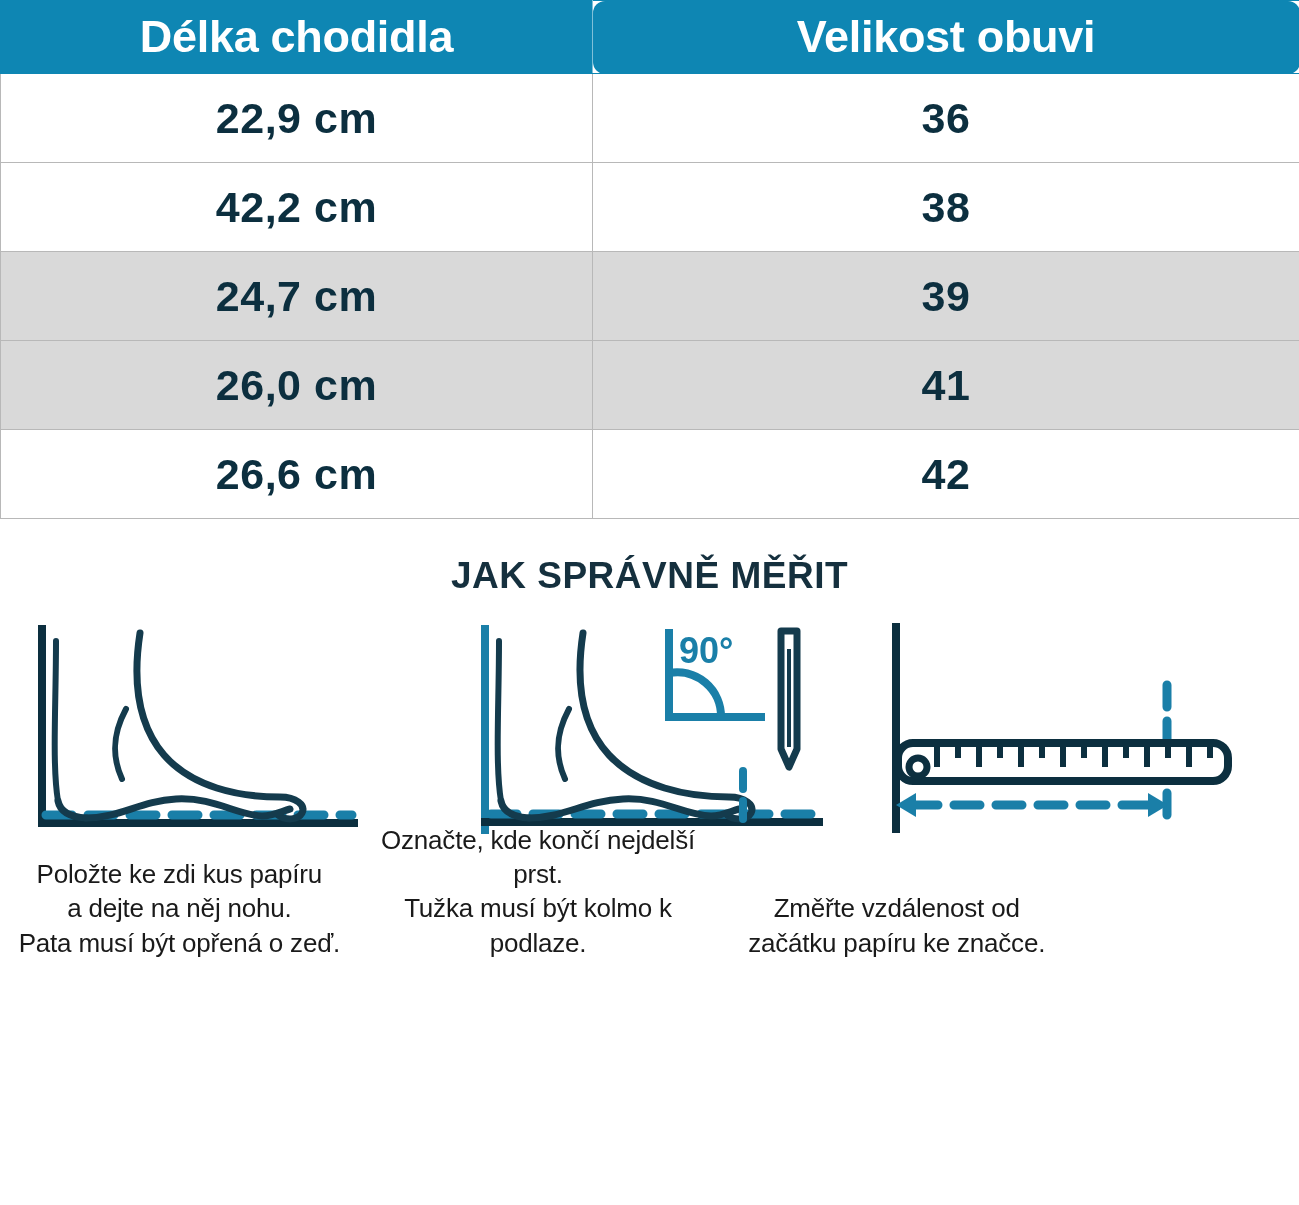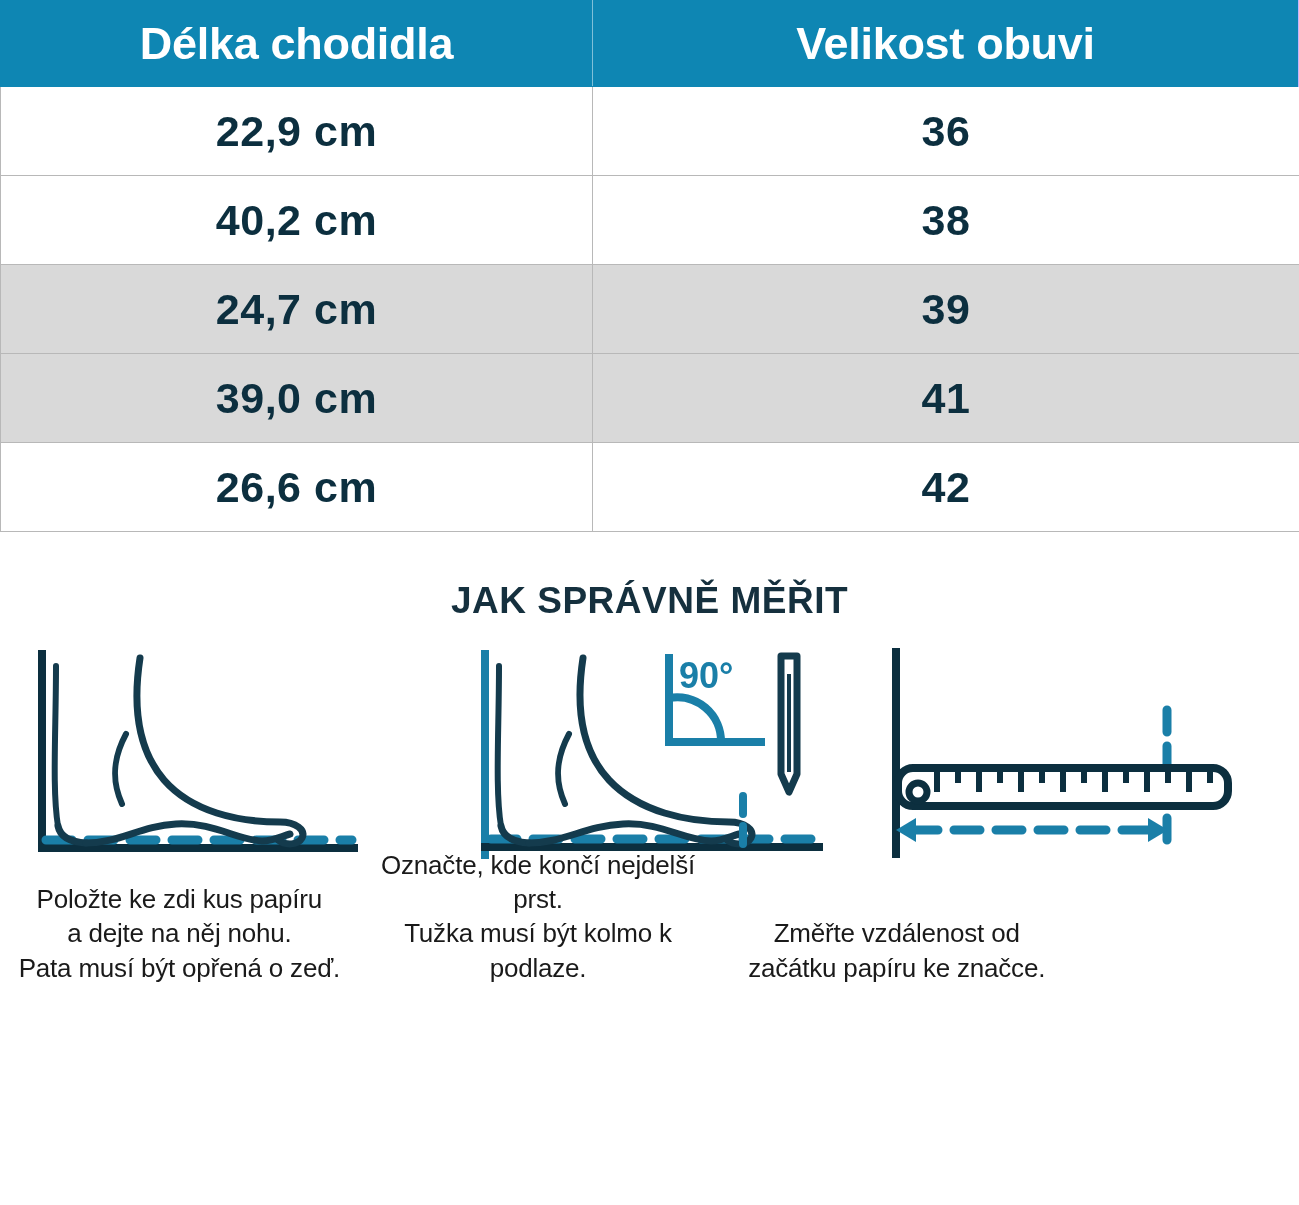--- a/index.html
+++ b/index.html
@@ -24,27 +24,27 @@
     width: 1299px;
     border-collapse: collapse;
     table-layout: fixed;
   }
 
   .size-table th {
     background: #0e86b3;
     color: #ffffff;
     font-size: 45px;
     font-weight: bold;
-    height: 86px;
+    height: 73px;
     text-align: center;
     letter-spacing: -0.3px;
     border: 1px solid #0e86b3;
     border-right-color: #7fc0d8;
   }
-  .size-table th:last-child { border-right: 3px solid #c4b5fd; }
+  .size-table th:last-child { border-right: 1px solid #c4b5fd; border-radius: 12px; }
 
   .size-table td {
     height: 89px;
     text-align: center;
     font-size: 43px;
     font-weight: bold;
     color: #0c2f3f;
     border: 1px solid #b8b8b8;
     letter-spacing: 0.5px;
   }
@@ -55,21 +55,21 @@
   .col-a { width: 592px; }
   .col-b { width: 707px; }
 
   
   .howto-title {
     text-align: center;
     font-size: 37px;
     font-weight: bold;
     color: #15303e;
     letter-spacing: 0.5px;
-    margin-top: 48px;
+    margin-top: 36px;
   }
 
   .panels {
     display: flex;
     width: 1299px;
     margin-top: 18px;
   }
 
   .panel {
     width: 433px;
@@ -124,29 +124,29 @@
         <th>Délka chodidla</th>
         <th>Velikost obuvi</th>
       </tr>
     </thead>
     <tbody>
       <tr class="plain">
         <td>22,9 cm</td>
         <td>36</td>
       </tr>
       <tr class="plain">
-        <td>40,2 cm</td>
+        <td>42,2 cm</td>
         <td>38</td>
       </tr>
       <tr class="alt">
         <td>24,7 cm</td>
         <td>39</td>
       </tr>
       <tr class="alt">
-        <td>39,0 cm</td>
+        <td>26,0 cm</td>
         <td>41</td>
       </tr>
       <tr class="plain">
         <td>26,6 cm</td>
         <td>42</td>
       </tr>
     </tbody>
   </table>
 
   <div class="howto-title">JAK SPRÁVNĚ MĚŘIT</div>

